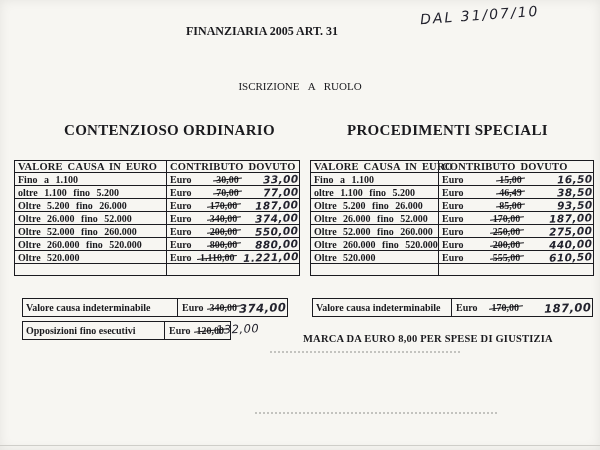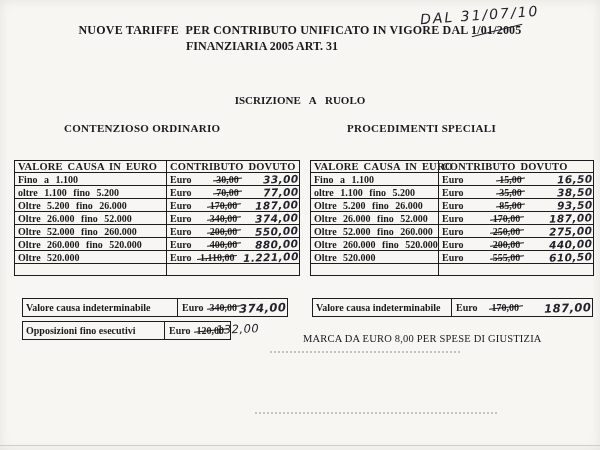--- a/index.html
+++ b/index.html
@@ -21,23 +21,23 @@
   .title{position:absolute;top:23px;left:30px;width:540px;text-align:center;font-weight:bold;}
   .title-l1{font-size:12px;white-space:pre;letter-spacing:.2px;}
   .title-l2{font-size:12px;margin-top:1px;transform:translateX(-38px);}
   .struck-date{position:relative;display:inline-block;}
   .struck-date::after{
     content:"";position:absolute;left:0;right:-2px;top:46%;
     border-top:1.6px solid #23232e;transform:rotate(-14deg);
   }
   .subtitle{
     position:absolute;top:80px;left:0;width:600px;text-align:center;
-    font-weight:bold;font-size:11px;word-spacing:6px;margin-top:14px;
-  }
-  .sec-heading{position:absolute;font-weight:bold;font-size:11px;letter-spacing:.3px;white-space:nowrap;}
+    font-weight:normal;font-size:11px;word-spacing:6px;
+  }
+  .sec-heading{position:absolute;font-weight:bold;font-size:15px;letter-spacing:.3px;white-space:nowrap;}
   .sec-heading.left{left:64px;top:122px;}
   .sec-heading.right{left:347px;top:122px;}
   
   table.tbl{
     position:absolute;border-collapse:collapse;table-layout:fixed;
     font-weight:bold;font-size:10px;
   }
   table.tbl.left{left:14px;top:160px;width:285px;}
   table.tbl.right{left:310px;top:160px;width:283px;}
   .tbl th,.tbl td{
@@ -63,38 +63,37 @@
   .xbox .xlabel{padding:0 3px;white-space:nowrap;border-right:1px solid #1b1b20;height:100%;display:flex;align-items:center;}
   .xbox .xval{flex:1;display:flex;align-items:center;padding:0 4px;position:relative;}
   .xbox1{left:22px;top:298px;width:264px;}
   .xbox1 .xlabel{width:148px;}
   .xbox2{left:22px;top:321px;width:207px;}
   .xbox2 .xlabel{width:148px;}
   .xbox3{left:312px;top:298px;width:279px;}
   .xbox3 .xlabel{width:132px;}
   .hw-outside{position:absolute;left:216px;top:322px;font-size:11.5px;}
   .marca-note{
-    position:absolute;left:303px;top:333px;width:295px;font-weight:normal;
+    position:absolute;left:303px;top:333px;width:295px;font-weight:bold;
     font-size:10.5px;letter-spacing:.2px;white-space:nowrap;
   }
   
   .artifact{position:absolute;border-top:2px dotted #9a9a96;opacity:.55;}
   .artifact.a1{top:351px;left:270px;width:190px;}
   .artifact.a2{top:412px;left:255px;width:242px;}
   .artifact.a3{top:445px;left:0;width:600px;border-top:1px solid #cfcec9;opacity:1;}
 </style>
 </head>
 <body>
 
 <div class="page">
 
   <div class="hw hw-date">DAL 31/07/10</div>
 
   <div class="title">
-    <div class="title-l1"><span>NUOVE TARIFFE  PER CONTRIBUTO UNIFICATO IN VIGORE DAL </span><span class="struck-date">1/01/2005</span></div>
     <div class="title-l2">FINANZIARIA 2005 ART. 31</div>
   </div>
 
   <div class="subtitle">ISCRIZIONE A RUOLO</div>
 
   <div class="sec-heading left">CONTENZIOSO ORDINARIO</div>
   <div class="sec-heading right">PROCEDIMENTI SPECIALI</div>
 
   <table class="tbl left">
     <colgroup>
@@ -154,21 +153,21 @@
               <span class="struck">200,00</span>
               <span class="hw amt">550,00</span>
             </span>
           </td>
     </tr>
     <tr>
       <td class="range">Oltre 260.000 fino 520.000</td>
       <td class="contrib">
             <span class="contrib-flex">
               <span>Euro</span>
-              <span class="struck">400,00</span>
+              <span class="struck">800,00</span>
               <span class="hw amt">880,00</span>
             </span>
           </td>
     </tr>
     <tr>
       <td class="range">Oltre 520.000</td>
       <td class="contrib">
             <span class="contrib-flex">
               <span>Euro</span>
               <span class="struck">1.110,00</span>
@@ -201,21 +200,21 @@
               <span class="struck">15,00</span>
               <span class="hw amt">16,50</span>
             </span>
           </td>
     </tr>
     <tr>
       <td class="range">oltre 1.100 fino 5.200</td>
       <td class="contrib">
             <span class="contrib-flex">
               <span>Euro</span>
-              <span class="struck">35,00</span>
+              <span class="struck">46,49</span>
               <span class="hw amt">38,50</span>
             </span>
           </td>
     </tr>
     <tr>
       <td class="range">Oltre 5.200 fino 26.000</td>
       <td class="contrib">
             <span class="contrib-flex">
               <span>Euro</span>
               <span class="struck">85,00</span>

